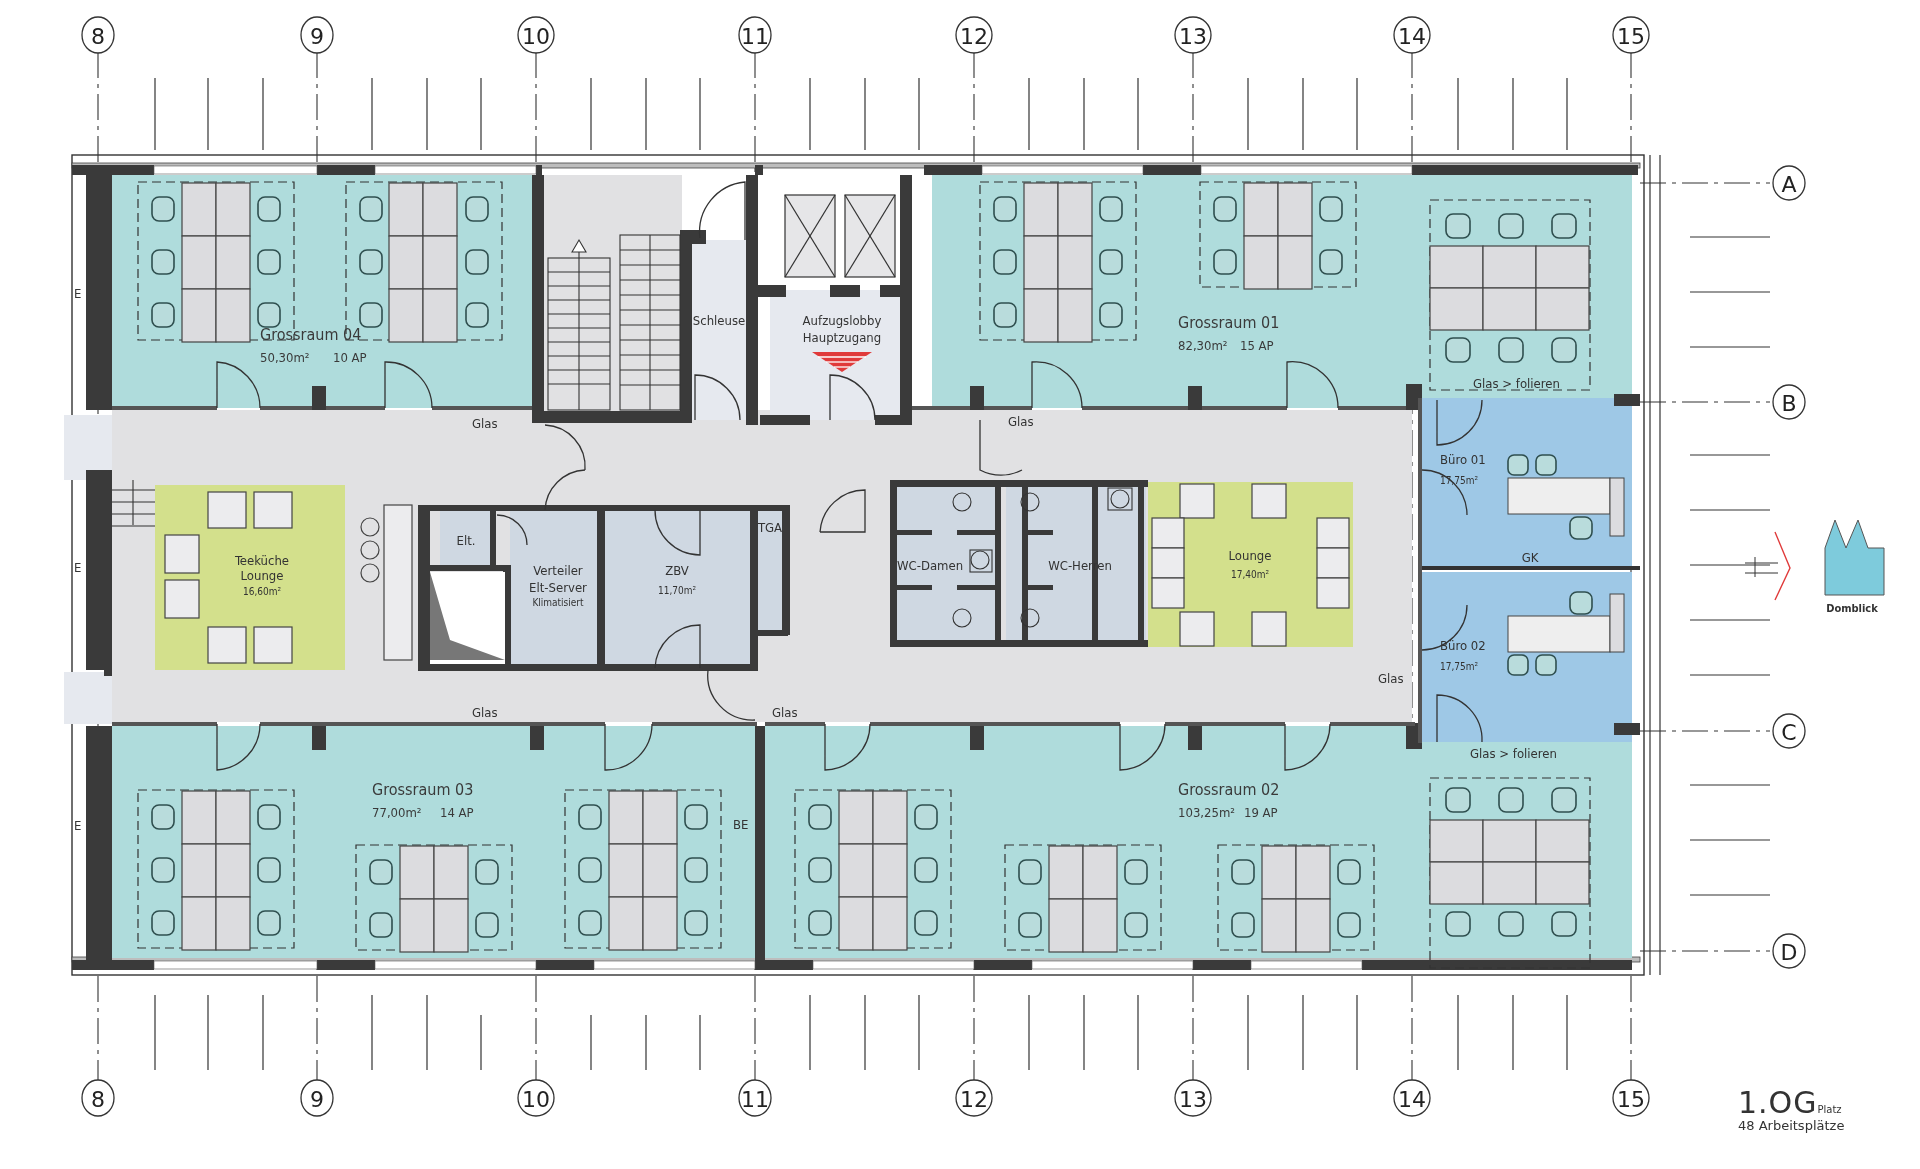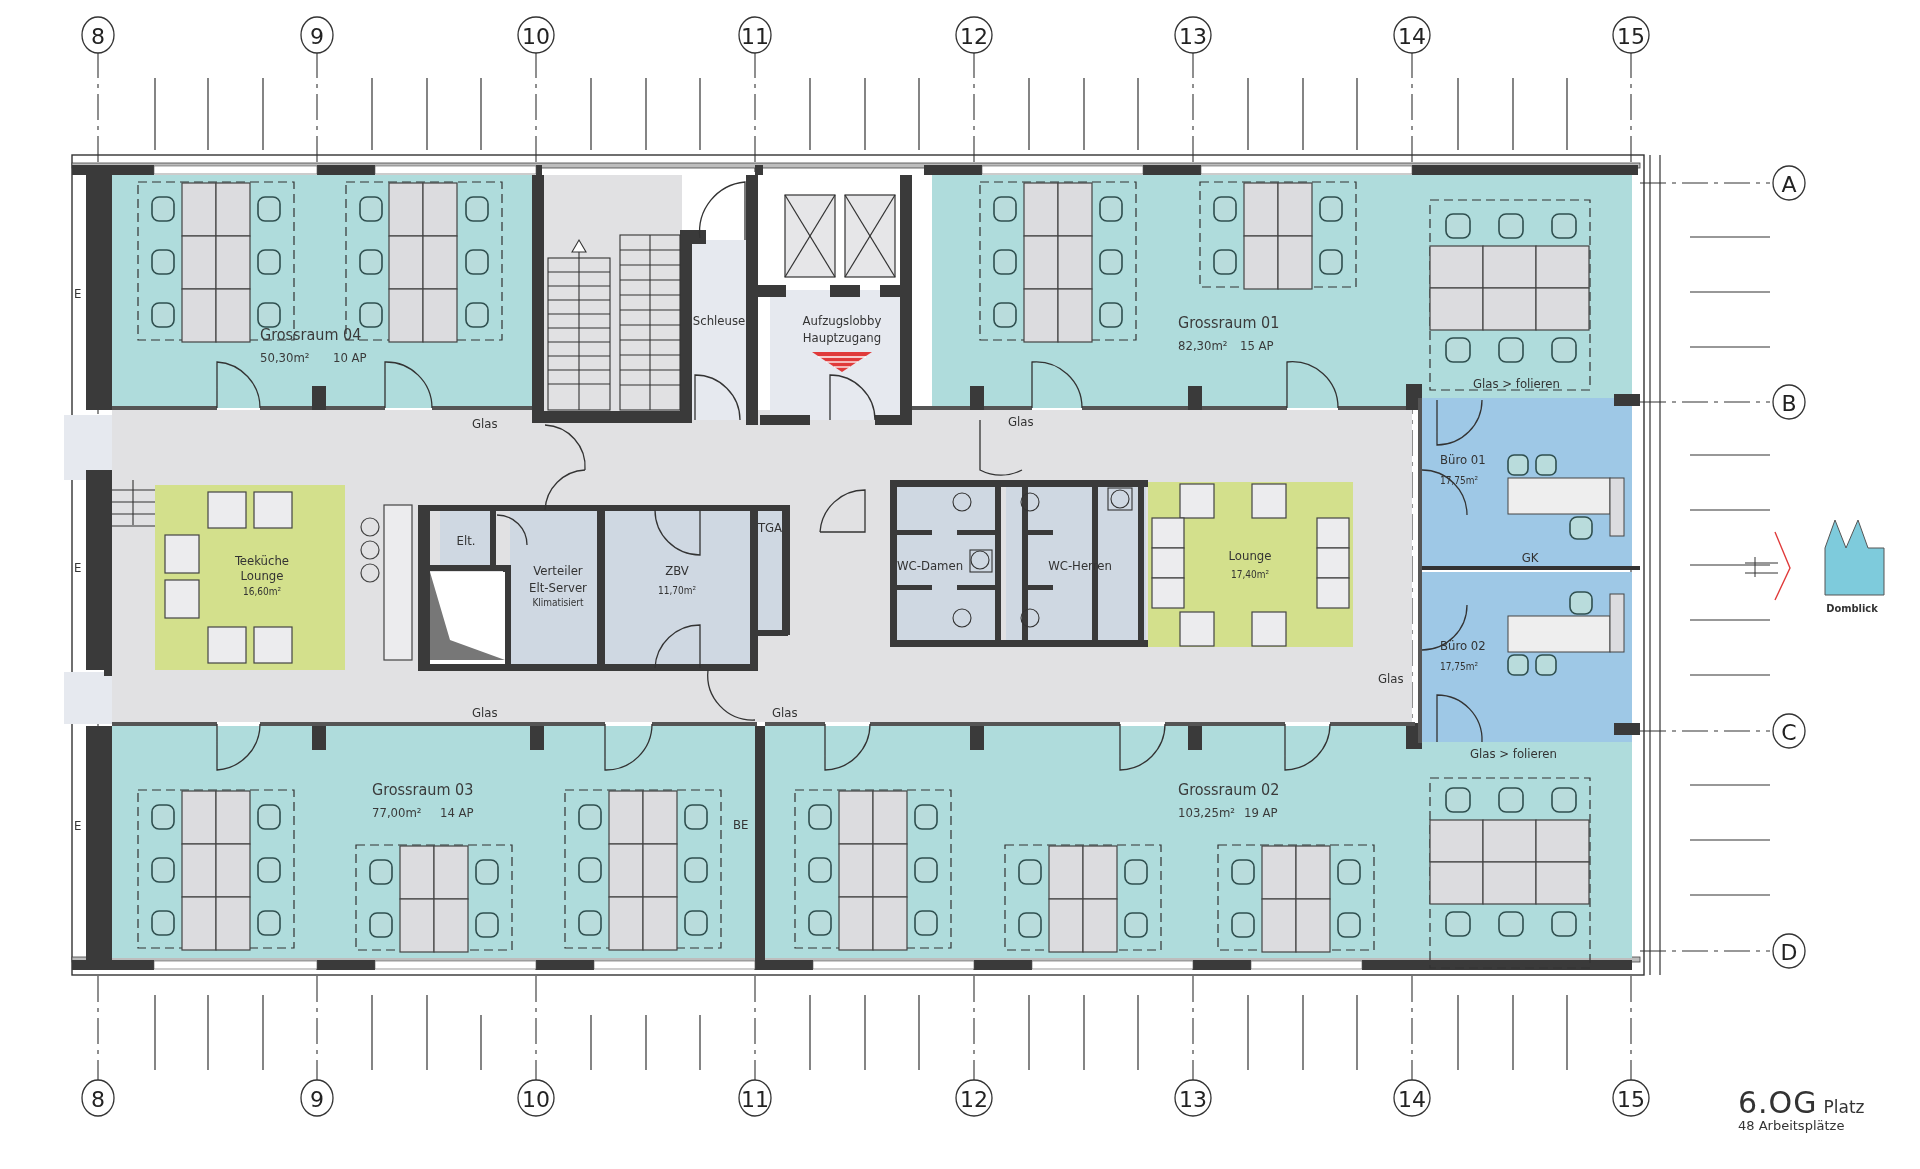--- a/index.html
+++ b/index.html
@@ -11,21 +11,21 @@
   .room-sub{font-size:13px;fill:#3a3a3a;}
   .small{font-size:13px;fill:#333;}
   .tiny{font-size:10px;fill:#333;}
   .wall{fill:#3a3a3a;}
   .desk{fill:#dcdcdf;stroke:#444;stroke-width:1.2;}
   .chair{fill:#b9dcdc;stroke:#2f4f4f;stroke-width:1.6;}
   .zone{fill:none;stroke:#333;stroke-width:1.2;stroke-dasharray:9 5;}
   .door{fill:none;stroke:#333;stroke-width:1.3;}
   #legend{position:absolute;left:1738px;top:1085px;color:#333;}
   #legend .big{font-family:"DejaVu Sans",sans-serif;font-size:30px;letter-spacing:1px;}
-  #legend .plat{font-size:17px;margin-left:6px;}
+  #legend .plat{font-size:10px;}
   #legend .line2{font-size:13px;margin-top:-2px;}
 </style>
 </head>
 <body>
 
 <svg id="plan" viewBox="0 0 1920 1169" xmlns="http://www.w3.org/2000/svg">
 
   <g stroke="#333" stroke-width="1.1" stroke-dasharray="26 6 4 6">
     <line x1="98" y1="52" x2="98" y2="1082"></line>
     <line x1="317" y1="52" x2="317" y2="1082"></line>
@@ -680,15 +680,15 @@
     <text class="small" x="1530" y="562" text-anchor="middle">GK</text>
     <text class="small" x="733" y="829">BE</text>
     <text class="small" x="74" y="298">E</text>
     <text class="small" x="74" y="572">E</text>
     <text class="small" x="74" y="830">E</text>
     <text class="tiny" x="1852" y="612" text-anchor="middle" style="font-size:11px;font-weight:bold">Domblick</text>
   </g>
 </svg>
 
 <div id="legend">
-  <div><span class="big">6.OG</span><span class="plat">Platz</span></div>
+  <div><span class="big">1.OG</span><span class="plat">Platz</span></div>
   <div class="line2">48 Arbeitsplätze</div>
 </div>
 
 </body></html>

